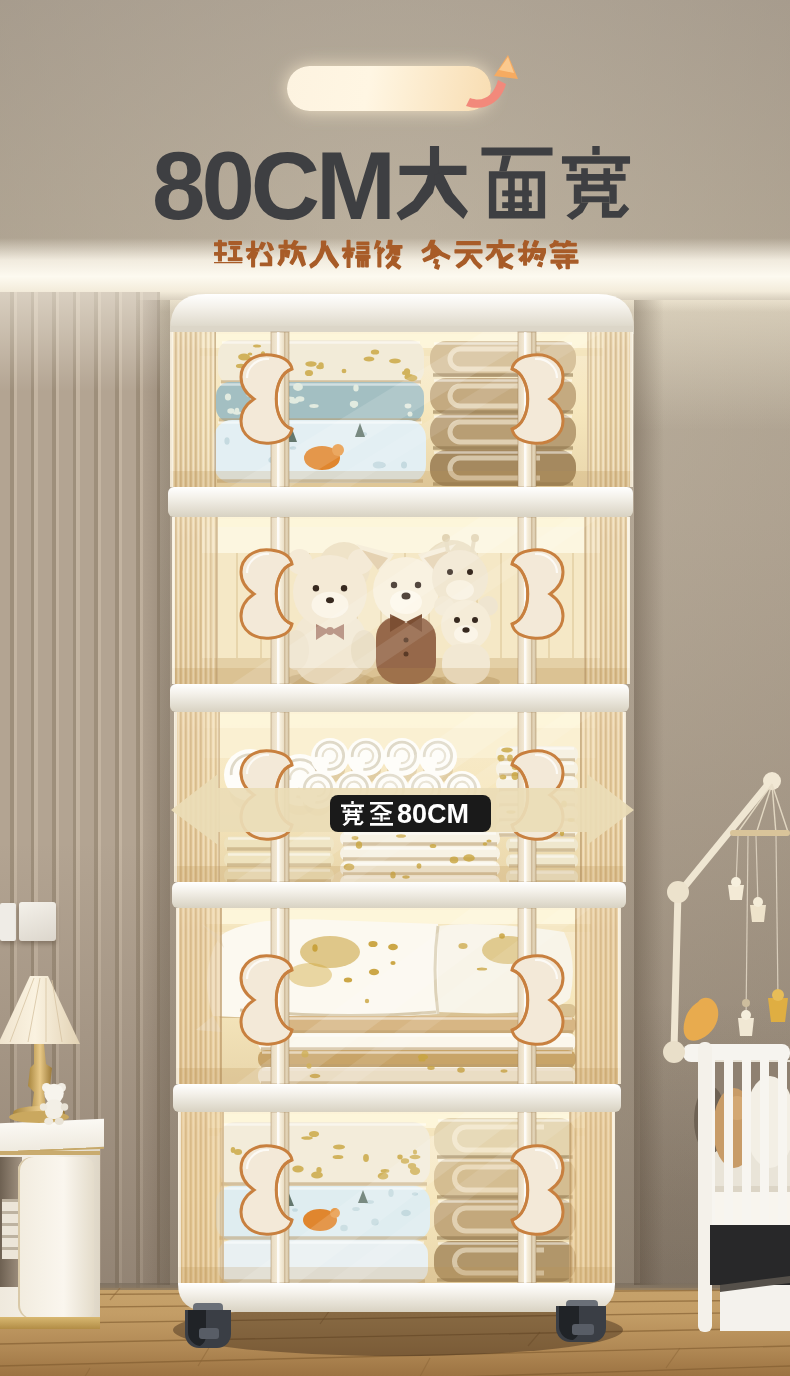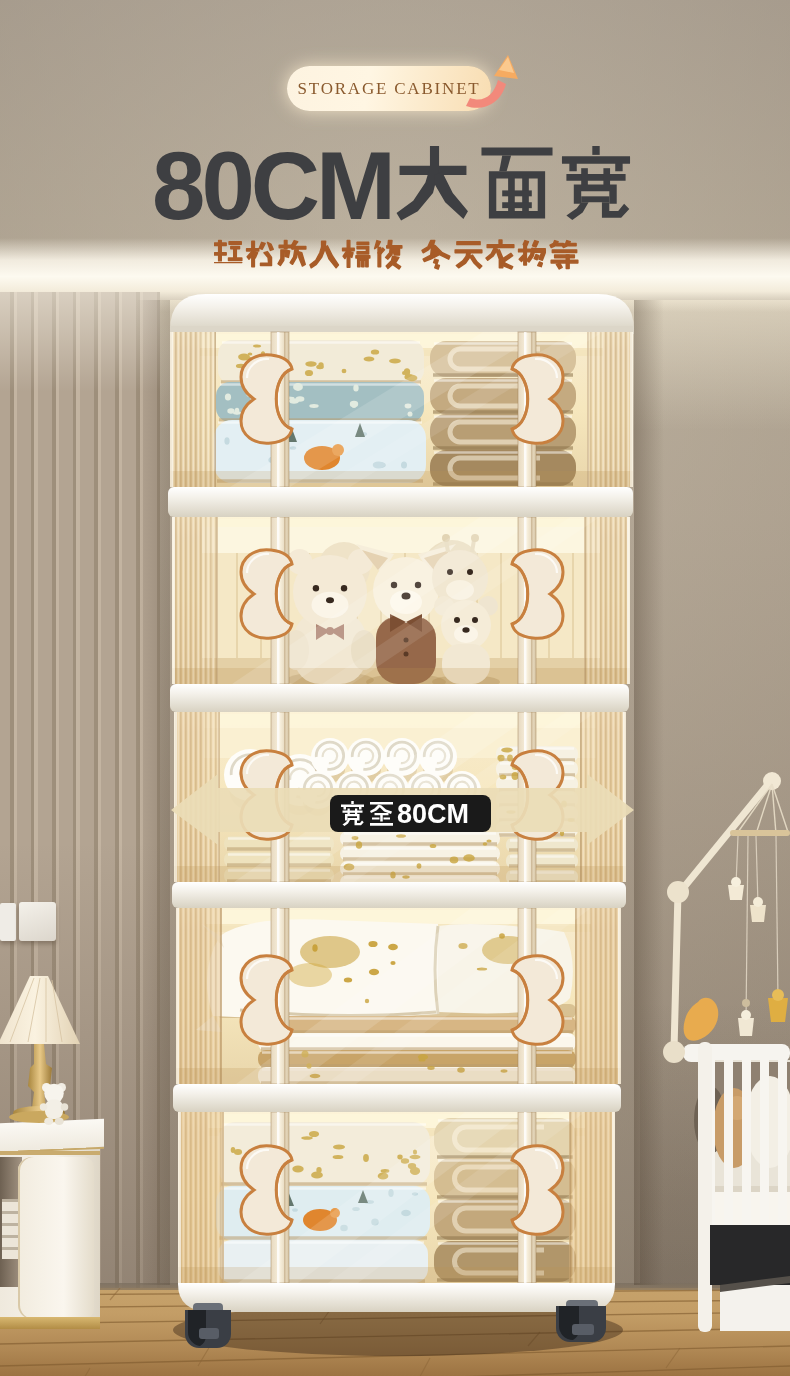--- a/index.html
+++ b/index.html
@@ -857,22 +857,20 @@
 <div class="abs" style="left:287px;top:66px;width:204px;height:45px;border-radius:23px;
   background:linear-gradient(100deg,#fdf3e0 0%,#fff6e3 40%,#f8ddb2 100%);
   box-shadow:0 0 18px rgba(255,240,210,.8);"></div>
 
 <svg class="abs" style="left:450px;top:46px;" width="75" height="75" viewBox="0 0 75 75">
   <path d="M20 52 C34 57 44 49 48 34 L56 38 C51 57 34 66 16 60 Z" fill="#f2897b"></path>
   <path d="M44 30 L58 9 L68 33 Z" fill="#f6ab61"></path>
   <path d="M49 24 L58 11 L64 27 Z" fill="#fbc98e"></path>
 </svg>
 
-<div class="abs" style="left:287px;top:66px;width:204px;height:45px;line-height:45px;text-align:center;
-  font-family:'Liberation Serif',serif;font-size:17px;color:#8a5a2e;letter-spacing:1.8px;">STORAGE CABINET</div>
 
 <svg class="abs" style="left:140px;top:138px;" width="520" height="95" viewBox="0 0 520 95">
   <text x="12" y="81" font-family="Liberation Sans, sans-serif" font-size="96" font-weight="bold" letter-spacing="-4" fill="#3e3f42">80CM</text>
 <g transform="translate(255,8) scale(0.7600)" fill="#3e3f42">
         <path d="M6 26 h88 v12 h-88 Z"></path>
         <path d="M46 0 L58 0 L58 30 L50 62 L30 86 L8 98 L2 88 L24 72 L40 48 L46 28 Z"></path>
         <path d="M52 38 L62 34 L76 62 L96 86 L90 96 L66 74 L52 50 Z"></path>
       </g>
       <g transform="translate(340,8) scale(0.7400)" fill="#3e3f42">
         <path d="M2 2 h96 v11 h-96 Z"></path>

